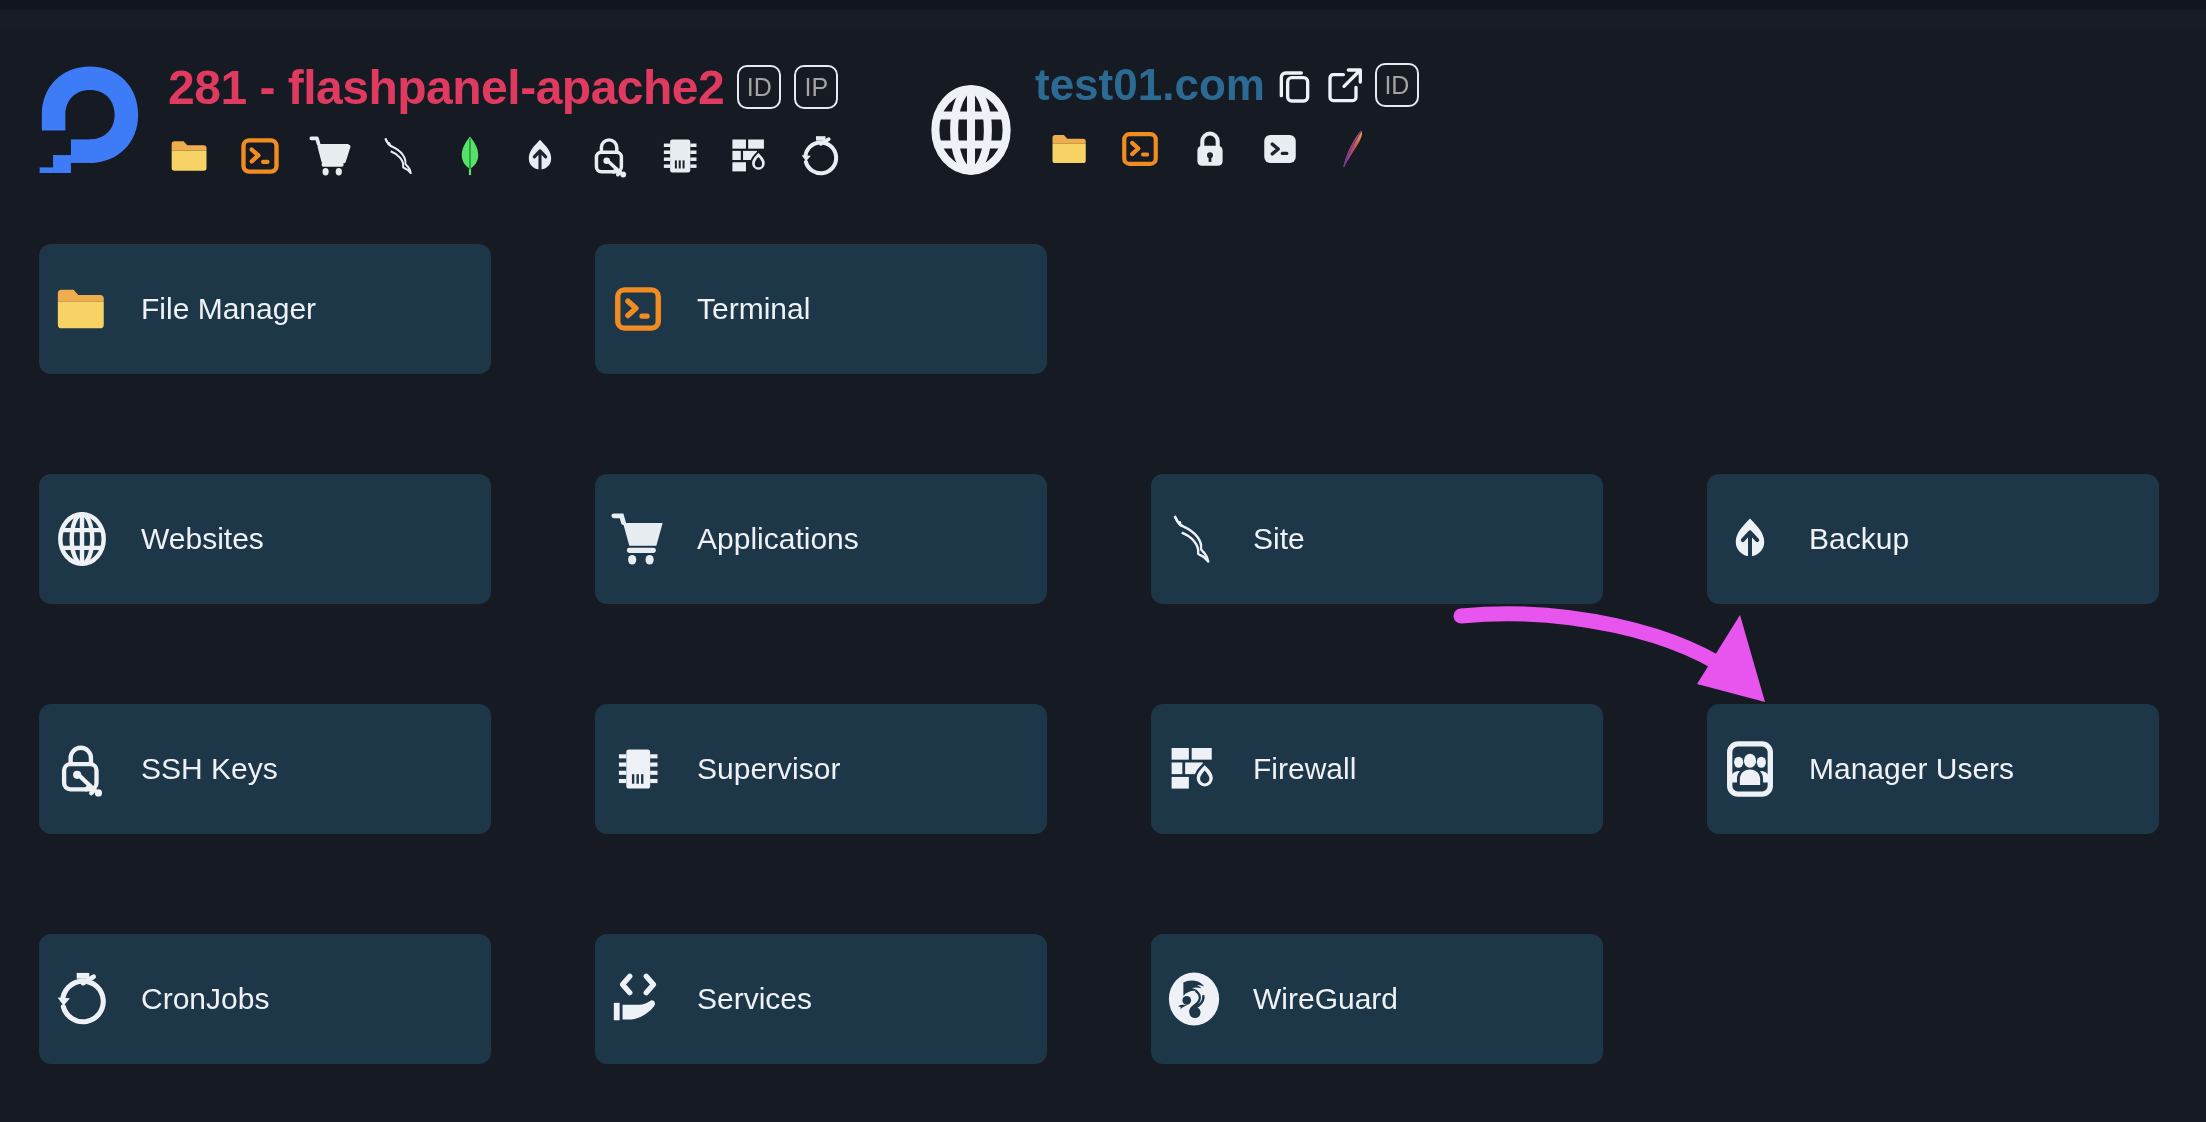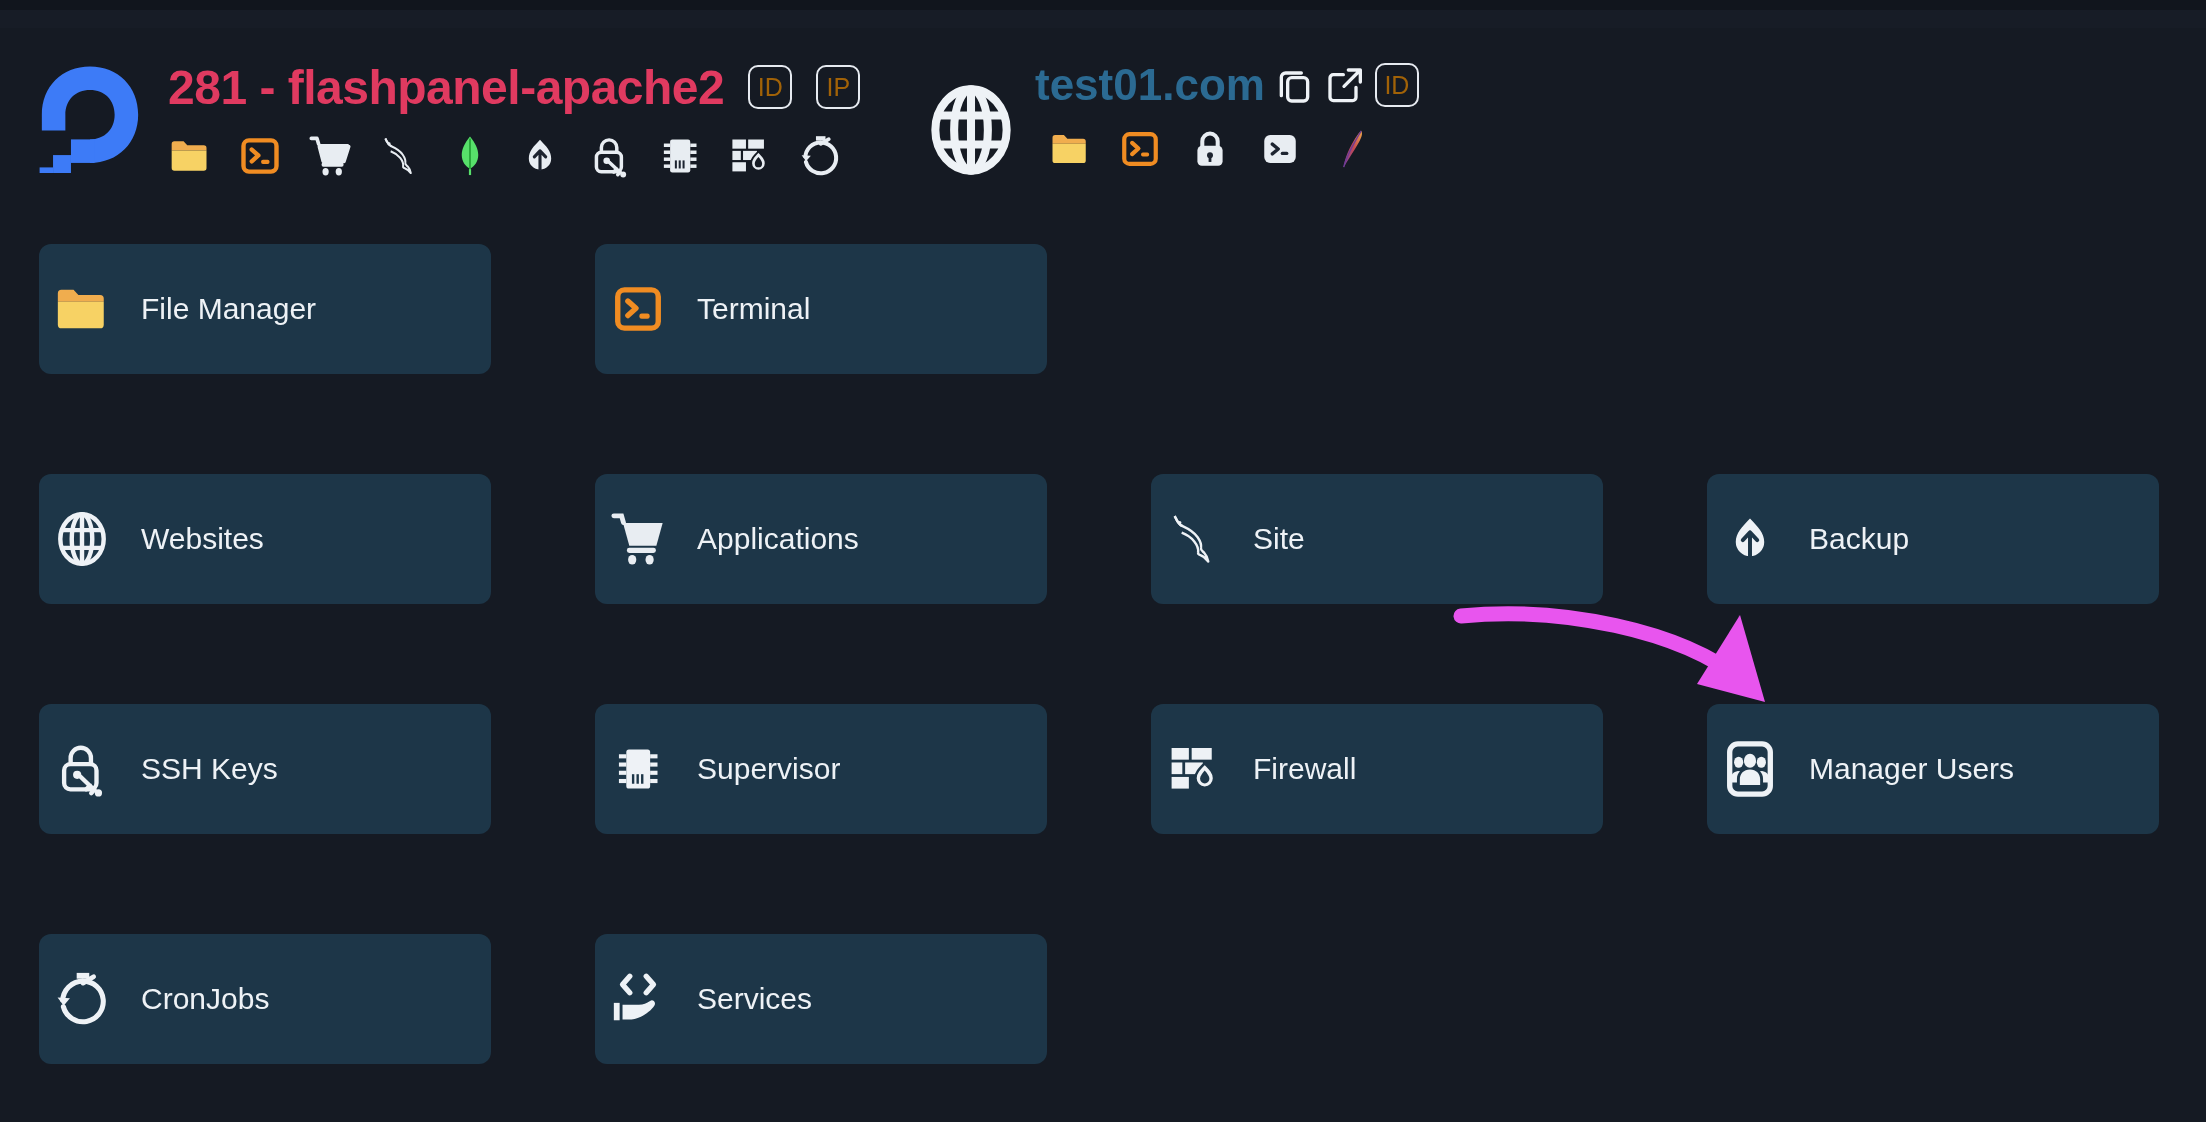--- a/index.html
+++ b/index.html
@@ -29,31 +29,31 @@
     top: 28px; left: 0; width: 2206px; height: 163px;
   }
   .do-logo {
     position: absolute; left: 34px; top: 33px;
     width: 112px; height: 112px;
   }
   .server-block {
     position: absolute; left: 168px; top: 28px;
   }
   .server-title-row {
-    display: flex; align-items: center; height: 62px; gap: 14px;
+    display: flex; align-items: center; height: 62px; gap: 3px;
   }
   .server-title {
     font-size: 48px; font-weight: bold; color: #e03a60;
     letter-spacing: -0.5px; white-space: nowrap;
   }
   .pillbtn {
     display: inline-flex; align-items: center; justify-content: center;
     min-width: 44px; height: 44px; padding: 16px 6px;
     border: 2.5px solid #e6eaf0; border-radius: 10px;
-    color: #a16207; font-size: 25px; font-weight: 500;
+    color: #a3a3a3; font-size: 25px; font-weight: 500;
     margin-left: 10px; cursor: pointer;
   }
   .toolbar {
     display: flex; align-items: center; gap: 26px;
     margin-top: 10px; height: 56px;
   }
   .toolbar .tb-icon { cursor: pointer; display:block; }
 
   .site-block {
     position: absolute; left: 925px; top: 28px;
@@ -441,20 +441,35 @@
         <span class="card-icon">
           <svg width="58" height="58" viewBox="0 0 24 24">
             <path d="M8.6 2.6L5.6 6l3 3.4M15.4 2.6L18.4 6l-3 3.4" fill="none" stroke="#eef2f6" stroke-width="2.2" stroke-linecap="round" stroke-linejoin="round"></path>
             <rect x="2" y="13.6" width="2.4" height="7.2" fill="#eef2f6"></rect>
             <path d="M5.6 14.4h6.8c1.8 0 3.2-.6 4.6-1.6 1.2-.8 2.6.6 1.8 1.9-1.2 1.9-3.4 3.6-5.6 4.6-1.8.8-3.4 1.2-5.2 1.2H5.6z" fill="#eef2f6"></path>
           </svg>
         </span>
         <span class="card-label">Services</span>
       </div>
 
+      <div class="card">
+        <span class="card-icon">
+          <svg width="58" height="58" viewBox="0 0 24 24">
+            <ellipse cx="12" cy="12" rx="10.4" ry="11" fill="#eef2f6"></ellipse>
+            <g fill="#1d3648">
+              <path d="M7.6 5.2c1.6-.9 4-1.2 6-.4 1.2.5 2 1.2 2.6 2-1-.5-2-.7-3-.6.8.3 1.4.8 1.8 1.4-1.4-.5-2.8-.5-4 0 1.2.1 2 .5 2.6 1.1-2.6-.4-4.8.4-6 2.1z"></path>
+              <path d="M12.6 8.6c1.6 1 2.2 2.6 1.5 4.1-.5 1.1-1.7 1.8-2.6 2.6-.9.8-1.3 1.9-.6 2.9.5.8 1.6 1.1 2.4.6.7-.4 1-1.4.5-2-.4-.6-1.3-.6-1.7-.1.5-.1.9.2 1 .6.1.5-.3 1-.8 1-.7 0-1.1-.6-.9-1.3.3-1 1.6-1.6 2.6-2.4 1.3-1 2.2-2.5 1.8-4.2" fill="none" stroke="#1d3648" stroke-width="1"></path>
+              <circle cx="9" cy="12.6" r="1.8"></circle>
+              <circle cx="12.4" cy="17.6" r="2.3"></circle>
+              <path d="M5.4 15c1.2-.6 2.6-.8 3.8-.3-1.2.2-2.2.8-2.8 1.7.3-1 .2-1.1-1-1.4z"></path>
+            </g>
+          </svg>
+        </span>
+        <span class="card-label">WireGuard</span>
+      </div>
 
       <div class="card empty"></div>
     </div>
   </div>
 
   <svg class="arrow-overlay" viewBox="0 0 2206 1122">
     <path d="M1461 616 C 1560 606, 1680 630, 1742 680" fill="none" stroke="#e855ee" stroke-width="15" stroke-linecap="round"></path>
     <path d="M1762 700 L 1720 660 L 1750 652 L 1738 614 Z" fill="#e855ee"></path>
     <path d="M1740 615 L 1765 702 L 1697 684 Z" fill="#e855ee"></path>
   </svg>

